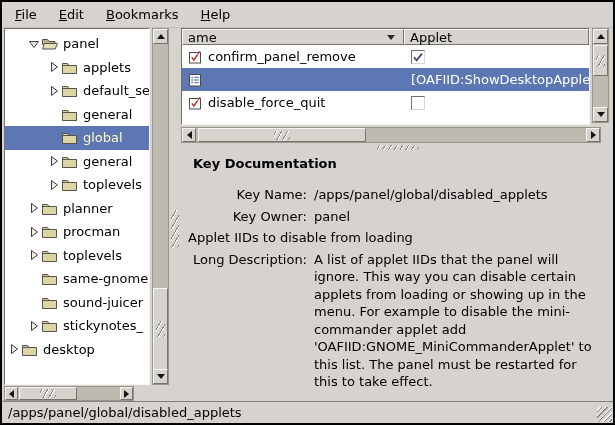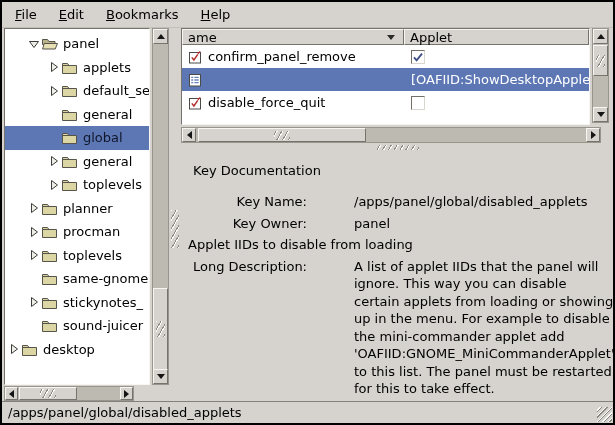--- a/index.html
+++ b/index.html
@@ -17,21 +17,21 @@
   
   .sunken{border:1px solid;border-color:#75736b #f6f5f2 #f6f5f2 #75736b;background:#fff;}
   
   .tree-frame{position:absolute;left:2px;top:26px;width:146px;height:357px;overflow:hidden;padding-top:3px;}
   .tree-row{height:23.5px;display:flex;align-items:center;width:100%;}
   .tree-row .indent{flex:none;height:1px;}
   .tree-row .expander{flex:none;width:14px;display:flex;justify-content:center;align-items:center;}
   .tree-row .foldicon{flex:none;width:20px;display:flex;align-items:center;}
   .tree-row .tlabel{white-space:nowrap;padding-left:2px;}
   .tree-row.selected{background:#5d77b4;}
-  .tree-row.selected .tlabel{color:#0f172a;}
+  .tree-row.selected .tlabel{color:#fef9c3;}
   
   .scrollbar{position:absolute;background:#bdbab2;border:1px solid #98958c;}
   .sb-btn{position:absolute;background:#d6d3ce;border:1px solid;border-color:#f6f5f2 #75736b #75736b #f6f5f2;display:flex;align-items:center;justify-content:center;}
   .sb-thumb{position:absolute;background:#d6d3ce;border:1px solid;border-color:#f6f5f2 #75736b #75736b #f6f5f2;display:flex;align-items:center;justify-content:center;}
   .gripper{background:repeating-linear-gradient(300deg,#fcfbf8 0 1px,#8e8c84 1px 2px,rgba(0,0,0,0) 2px 5px);}
   .thumb-grip-v{width:9px;height:16px;}
   .thumb-grip-h{width:16px;height:9px;}
   .arrow-up{width:0;height:0;border:4px solid rgba(0,0,0,0);border-top:none;border-bottom:5px solid #141414;}
   .arrow-down{width:0;height:0;border:4px solid rgba(0,0,0,0);border-bottom:none;border-top:5px solid #141414;}
   .arrow-left{width:0;height:0;border:4px solid rgba(0,0,0,0);border-left:none;border-right:5px solid #141414;}
@@ -50,23 +50,23 @@
   .sort-arrow{width:0;height:0;border:4px solid rgba(0,0,0,0);border-bottom:none;border-top:5px solid #2a2a2a;margin-right:3px;}
   .list-row{height:23px;display:flex;align-items:center;}
   .list-row.selected{background:#5d77b4;color:#fff;}
   .cell-name{width:222px;flex:none;display:flex;align-items:center;overflow:hidden;}
   .cell-name .kicon{margin-left:6px;display:flex;}
   .cell-name .klabel{margin-left:6px;white-space:nowrap;}
   .cell-value{flex:1;display:flex;align-items:center;padding-left:7px;overflow:hidden;white-space:nowrap;}
   .checkbox{width:14px;height:14px;background:#fff;border:1px solid;border-color:#716f67 #d9d6d0 #d9d6d0 #716f67;display:flex;align-items:center;justify-content:center;}
   
   .docpane{position:absolute;left:179px;top:149px;width:432px;height:249px;overflow:hidden;}
-  .doc-title{font-weight:normal;margin:12px 0 0 12px;}
+  .doc-title{font-weight:bold;margin:5px 0 0 12px;}
   .doc-fields{margin-top:15px;}
-  .doc-row{display:flex;margin-bottom:4px;line-height:17.5px;gap:40px;}
+  .doc-row{display:flex;margin-bottom:4px;line-height:17.5px;}
   .doc-label{width:126px;flex:none;text-align:right;}
   .doc-value{margin-left:7px;width:290px;}
   
   .statusbar{position:absolute;left:0;top:399px;width:611px;height:22px;border-top:1px solid #82807a;display:flex;align-items:center;padding-left:6px;background:#d6d3ce;}
   .resize-grip{position:absolute;right:1px;bottom:1px;width:15px;height:15px;background:repeating-linear-gradient(135deg,rgba(0,0,0,0) 0 2px,#fcfbf8 2px 3px,#87857d 3px 4px);}
 </style>
 </head>
 <body>
 
 <div class="window">
@@ -227,43 +227,43 @@
         <span class="foldicon">
           <svg width="17" height="13" viewBox="0 0 17 13">
             <path d="M1.5 2.5h5l1.5 2h7.5v8h-14Z" fill="#dcd6a4" stroke="#55534a"></path>
             <path d="M1.5 4.5h6.8" fill="none" stroke="#55534a"></path>
           </svg>
         </span>
         <span class="tlabel">same-gnome</span>
       </div>
       <div class="tree-row">
         <span class="indent" style="width: 22px;"></span>
+        <span class="expander"></span>
+        <span class="foldicon">
+          <svg width="17" height="13" viewBox="0 0 17 13">
+            <path d="M1.5 2.5h5l1.5 2h7.5v8h-14Z" fill="#dcd6a4" stroke="#55534a"></path>
+            <path d="M1.5 4.5h6.8" fill="none" stroke="#55534a"></path>
+          </svg>
+        </span>
+        <span class="tlabel">sound-juicer</span>
+      </div>
+      <div class="tree-row">
+        <span class="indent" style="width: 22px;"></span>
         <span class="expander">
           <svg width="12" height="12" viewBox="0 0 12 12">
             <path d="M3.5 1.5 9.5 6 3.5 10.5Z" fill="#efede7" stroke="#3c3c38"></path>
           </svg>
         </span>
         <span class="foldicon">
           <svg width="17" height="13" viewBox="0 0 17 13">
             <path d="M1.5 2.5h5l1.5 2h7.5v8h-14Z" fill="#dcd6a4" stroke="#55534a"></path>
             <path d="M1.5 4.5h6.8" fill="none" stroke="#55534a"></path>
           </svg>
         </span>
         <span class="tlabel">stickynotes_</span>
-      </div>
-      <div class="tree-row">
-        <span class="indent" style="width: 22px;"></span>
-        <span class="expander"></span>
-        <span class="foldicon">
-          <svg width="17" height="13" viewBox="0 0 17 13">
-            <path d="M1.5 2.5h5l1.5 2h7.5v8h-14Z" fill="#dcd6a4" stroke="#55534a"></path>
-            <path d="M1.5 4.5h6.8" fill="none" stroke="#55534a"></path>
-          </svg>
-        </span>
-        <span class="tlabel">sound-juicer</span>
       </div>
       <div class="tree-row">
         <span class="indent" style="width: 2px;"></span>
         <span class="expander">
           <svg width="12" height="12" viewBox="0 0 12 12">
             <path d="M3.5 1.5 9.5 6 3.5 10.5Z" fill="#efede7" stroke="#3c3c38"></path>
           </svg>
         </span>
         <span class="foldicon">
           <svg width="17" height="13" viewBox="0 0 17 13">

